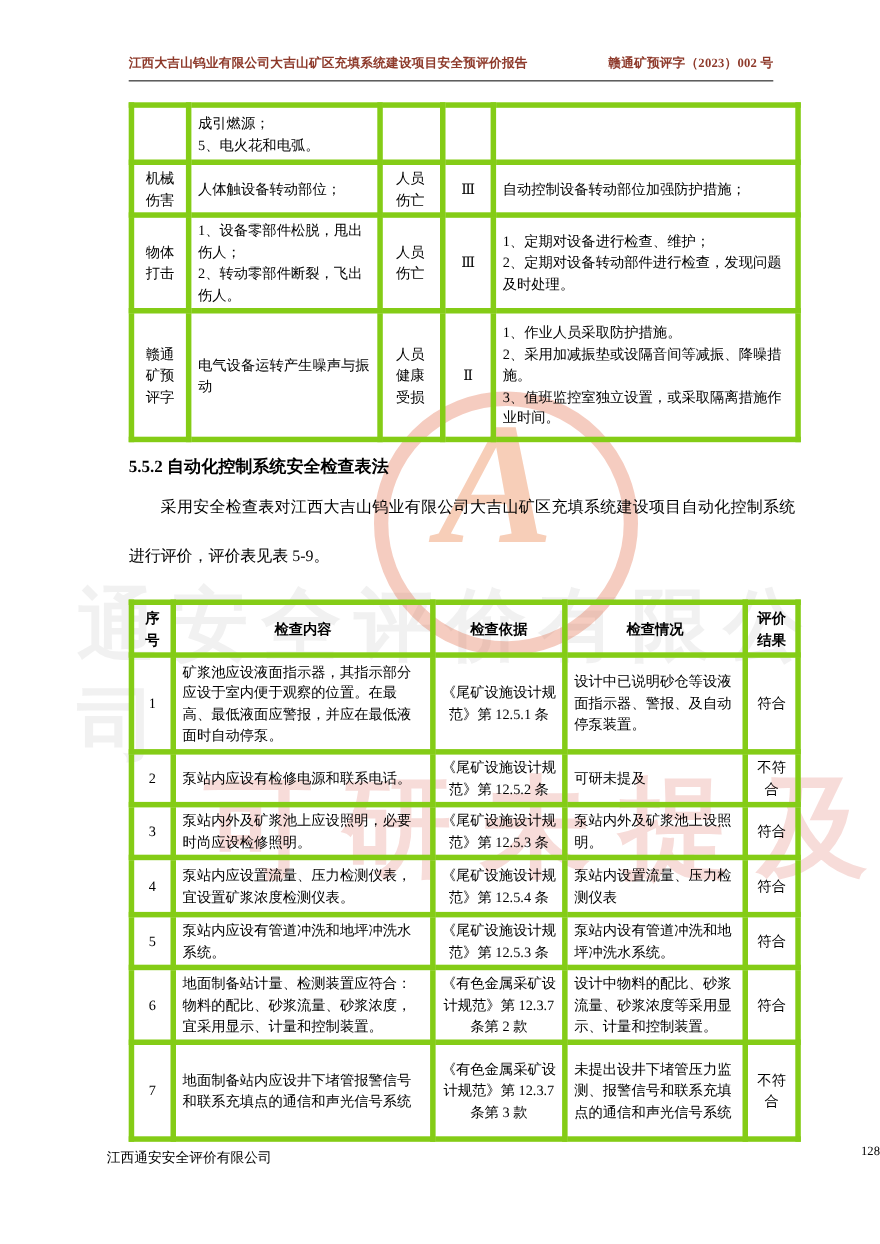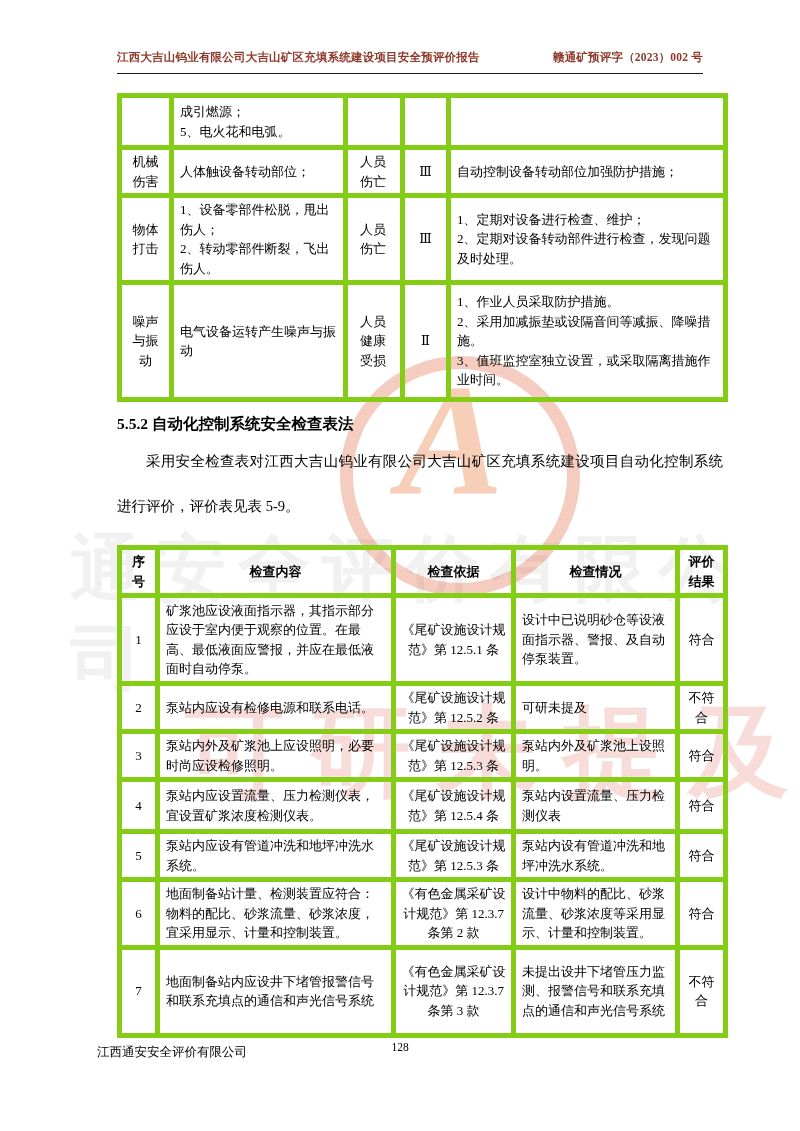--- a/index.html
+++ b/index.html
@@ -42,21 +42,21 @@
   .ck-c1{width:38px;}.ck-c2{width:236px;}.ck-c3{width:120px;}.ck-c4{width:164px;}.ck-c5{width:48px;}
   .checklist th{font-weight:bold;text-align:center;padding:2px 4px;}
   .checklist td.ck-no{text-align:center;}
   .checklist td.ck-basis{text-align:center;padding:2px 5px;}
   .checklist td.ck-result{text-align:center;padding:2px 8px;}
   .ck-h{height:41px;}
   .ck-r1{height:88px;}.ck-r2{height:46px;}.ck-r3{height:46px;}.ck-r4{height:52px;}
   .ck-r5{height:46px;}.ck-r6{height:64px;}.ck-r7{height:88px;}
   
   .footer-left{position:absolute;left:97px;top:1044px;font-size:12.5px;}
-  .footer-page{position:absolute;left:0;width:100%;top:1041px;text-align:center;font-size:11.5px;}
+  .footer-page{position:absolute;left:0;width:100%;top:1041px;text-align:right;font-size:11.5px;}
 </style>
 </head>
 <body>
 
 <div class="page">
 
   <div class="wm" aria-hidden="true">
     <div class="wm-gray">通安全评价有限公司</div>
     <div class="wm-circle"></div>
     <div class="wm-a">A</div>
@@ -97,21 +97,21 @@
         <tr class="hz-r2">
           <td class="hz-type">物体打击</td>
           <td>1、设备零部件松脱，甩出伤人；
 2、转动零部件断裂，飞出伤人。</td>
           <td class="hz-vict">人员伤亡</td>
           <td class="hz-lvl">Ⅲ</td>
           <td>1、定期对设备进行检查、维护；
 2、定期对设备转动部件进行检查，发现问题及时处理。</td>
         </tr>
         <tr class="hz-r3">
-          <td class="hz-type">噪声与振动</td>
+          <td class="hz-type">赣通矿预评字</td>
           <td>电气设备运转产生噪声与振动</td>
           <td class="hz-vict">人员健康受损</td>
           <td class="hz-lvl">Ⅱ</td>
           <td>1、作业人员采取防护措施。
 2、采用加减振垫或设隔音间等减振、降噪措施。
 3、值班监控室独立设置，或采取隔离措施作业时间。</td>
         </tr>
       </tbody>
     </table>
 

